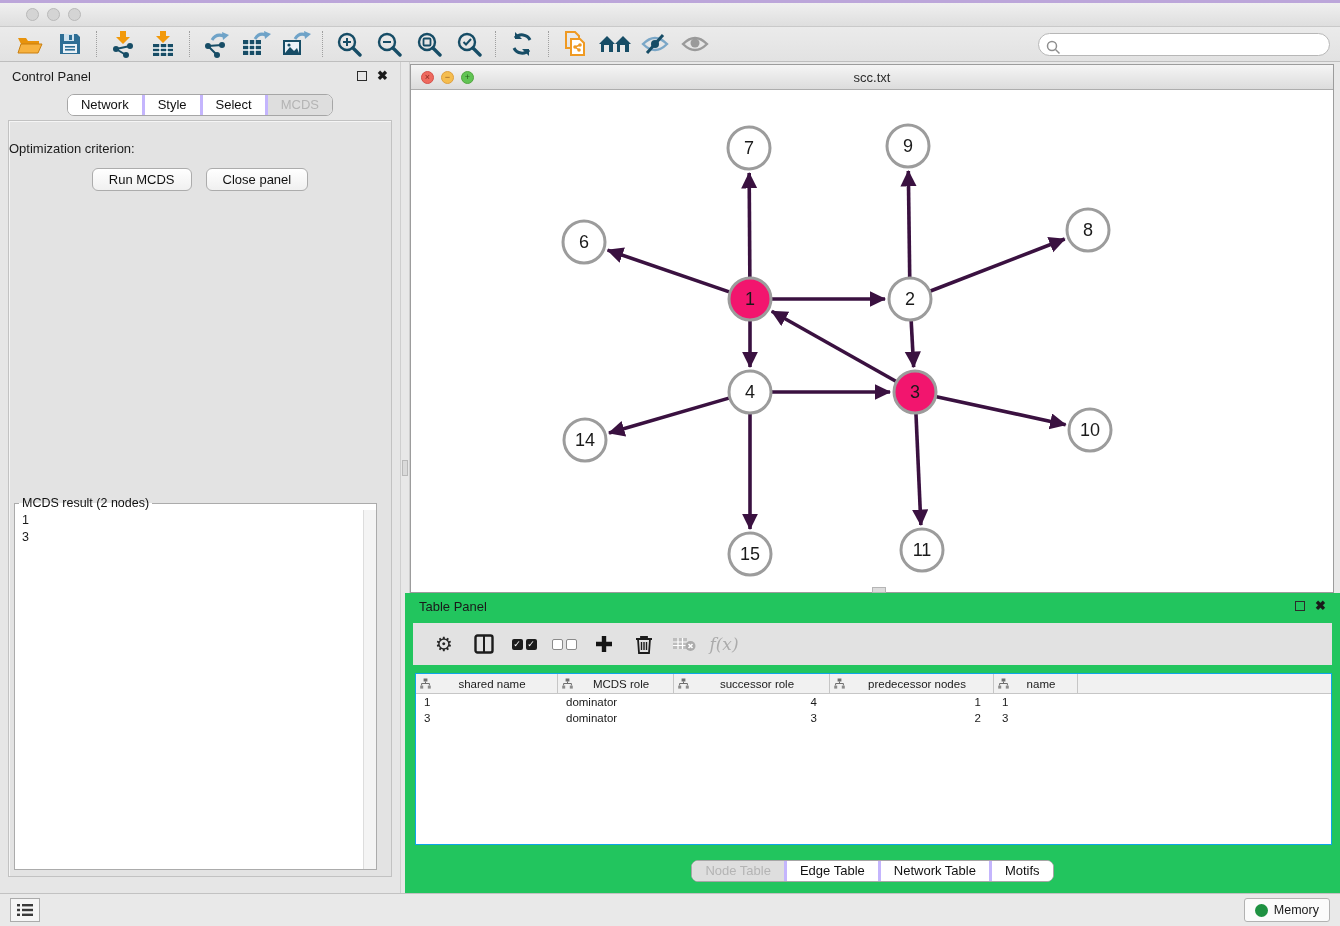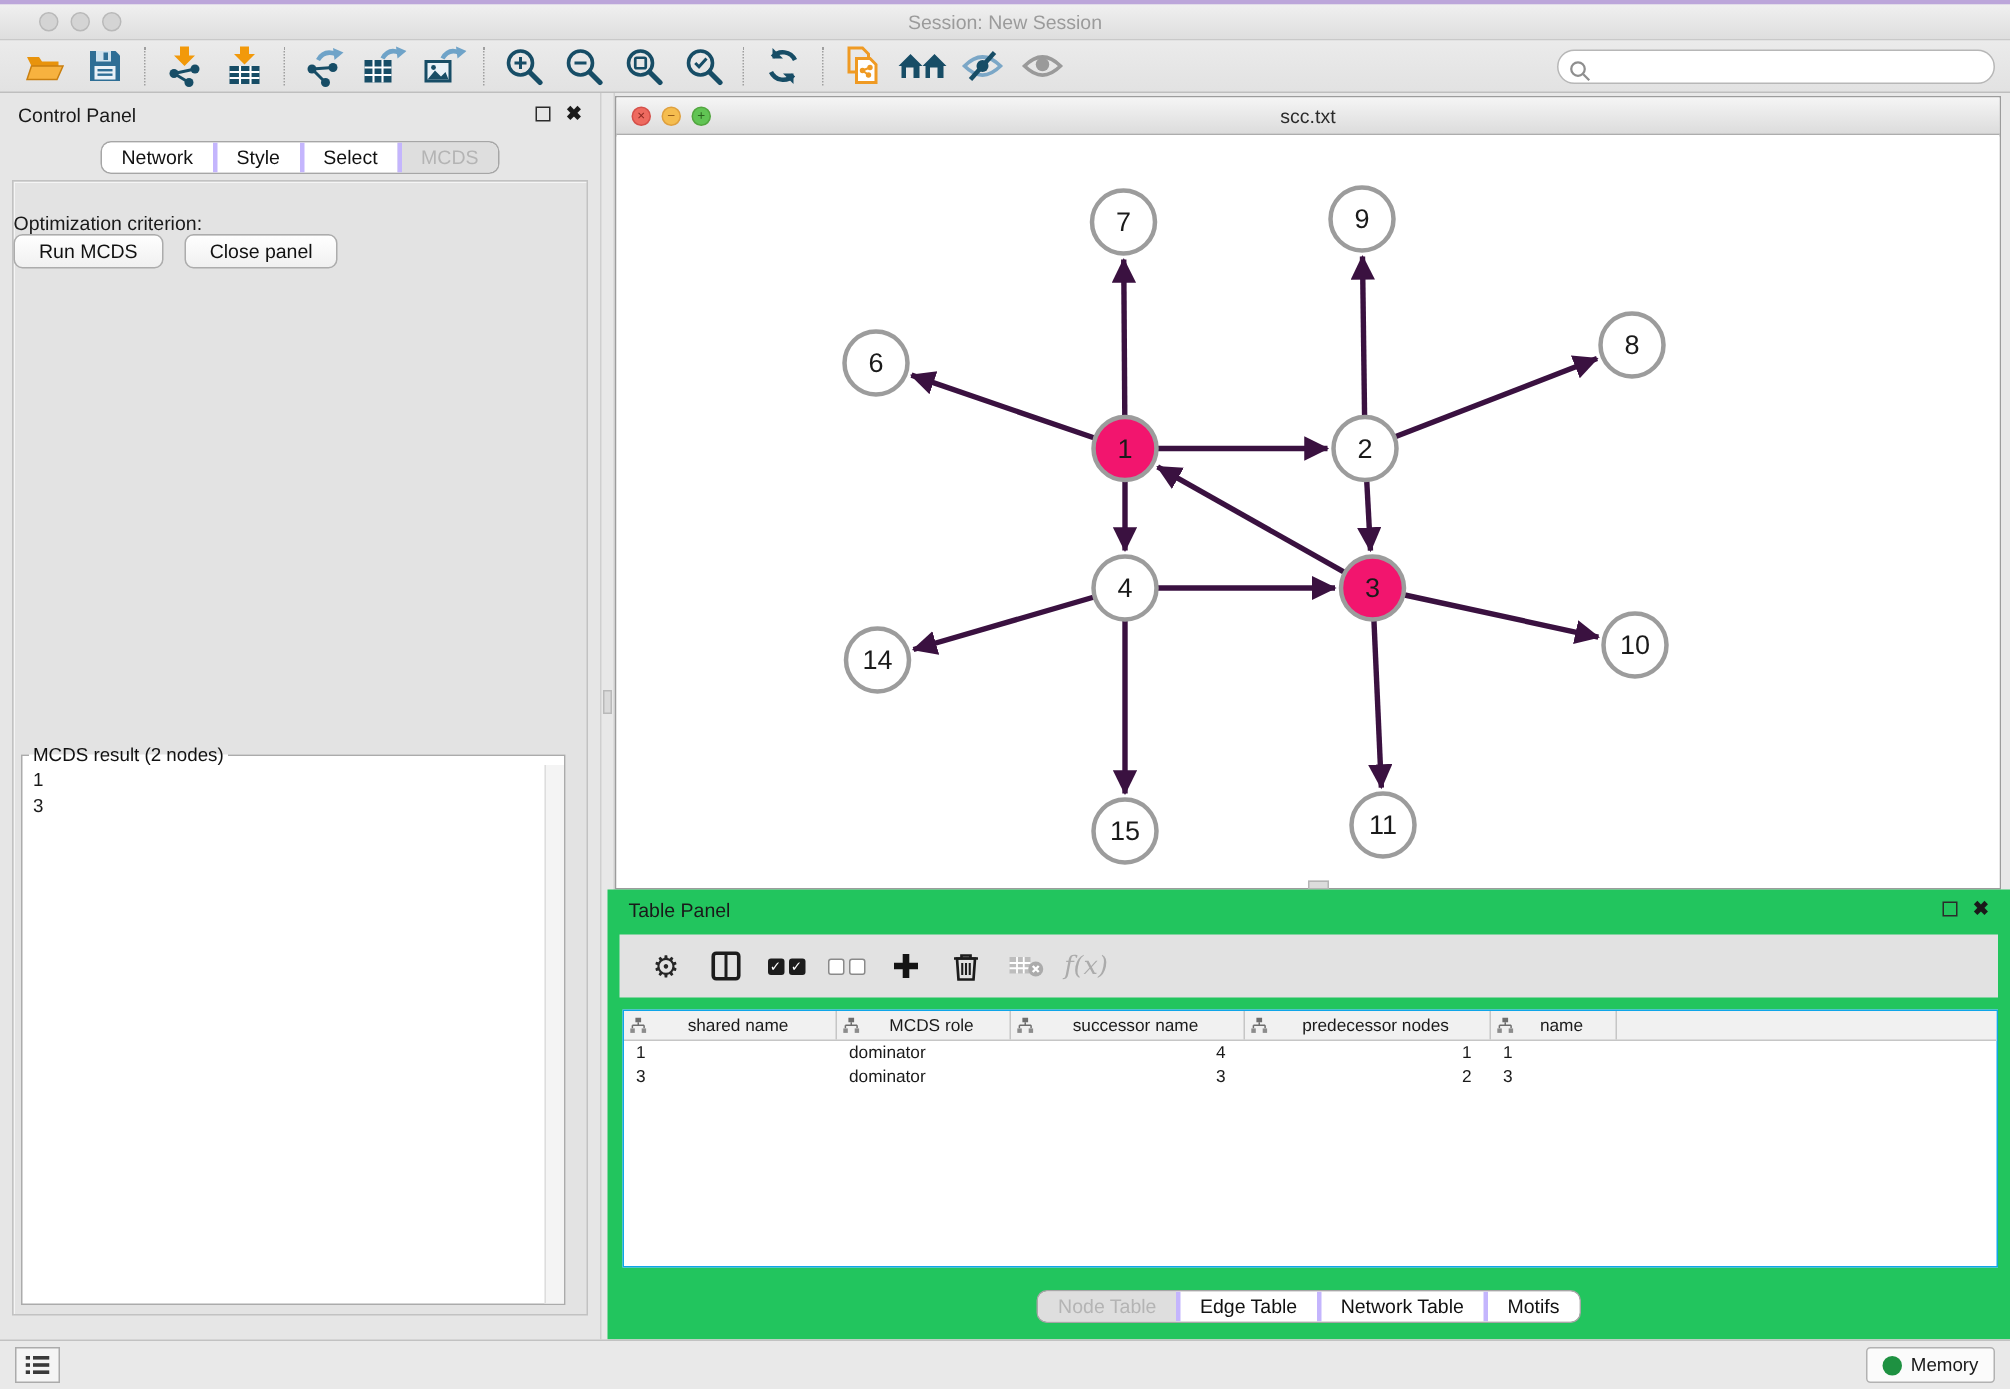--- a/index.html
+++ b/index.html
@@ -43,21 +43,21 @@
   .seg .tab:first-child { border-left:none; }
   .seg .tab.selected { background:#DEDEDE; color:#B4B4B4; }
   #cp-tabs-row { text-align:center; margin-top:4px; }
 
   #cp-content { position:absolute; top:58px; left:8px; right:8px; bottom:16px;
     background:#E3E3E3; border:1px solid #C2C2C2; box-shadow:inset 1px 1px 0 #F5F5F5; }
   #opt-label { text-align:left; margin-top:20px; font-size:13px; }
   #criterion-select { margin:12px 34px 0; height:24px; border:1px solid #ADADAD; border-radius:5px;
     background:linear-gradient(#FFF,#F4F4F4); display:flex; align-items:center; padding:0 6px 0 10px; font-size:13px; }
   #criterion-select .stepper { margin-left:auto; }
-  #cp-buttons { display:flex; gap:14px; }
+  #cp-buttons { display:flex; justify-content:center; gap:14px; margin-top:12px; }
   .mac-btn { height:23px; padding:0 16px; border:1px solid #ACACAC; border-radius:6px;
     background:linear-gradient(#FFFFFF,#F0F0F0); font-size:13px; font-family:"Liberation Sans", sans-serif; color:#111; }
 
   #result-box { position:absolute; left:5px; right:14px; bottom:6px; height:374px;
     border:1px solid #ABABAB; background:#FFF; margin:0; padding:0; }
   #result-box legend { font-size:12.5px; color:#111; margin-left:4px; padding:0 3px; }
   #result-inner { position:absolute; inset:0; }
   #result-list { position:absolute; top:0; left:0; right:13px; bottom:0; padding:2px 0 0 7px; font-size:12.5px; line-height:17px; }
   #result-scroll { position:absolute; top:0; right:0; bottom:0; width:13px; background:#F4F4F4; border-left:1px solid #DDD; }
 
@@ -115,21 +115,20 @@
 <body>
 
 <div id="desktop-strip"></div>
 
 <div id="titlebar">
   <div class="lights">
     <div class="light"></div>
     <div class="light"></div>
     <div class="light"></div>
   </div>
-  <div class="title">Session: New Session</div>
 </div>
 
 <div id="toolbar">
   <div class="tb-btn">
     <svg width="28" height="24" viewBox="0 0 28 24">
       <path d="M2 6 h8 l2 3 h11 v3 H5 z" fill="#E8930C"></path>
       <path d="M5 12 h21 l-4 9 H2 z" fill="#F7B23F" stroke="#C97F10"></path>
     </svg>
   </div>
   <div class="tb-btn">
@@ -440,21 +439,21 @@
             </svg>
             <span class="th-label">MCDS role</span>
           </div>
           <div class="th-cell" style="width: 156px;">
             <svg width="11" height="11" viewBox="0 0 11 11">
               <rect x="3.6" y="0.5" width="3.8" height="3" fill="#6E6E6E"></rect>
               <path d="M5.5 3.5 v2 M1.6 5.5 h7.8 M1.6 5.5 v2 M9.4 5.5 v2" stroke="#6E6E6E" fill="none"></path>
               <rect x="0.2" y="7.6" width="3" height="3" fill="#8C8C8C"></rect>
               <rect x="7.8" y="7.6" width="3" height="3" fill="#8C8C8C"></rect>
             </svg>
-            <span class="th-label">successor name</span>
+            <span class="th-label">successor role</span>
           </div>
           <div class="th-cell" style="width: 164px;">
             <svg width="11" height="11" viewBox="0 0 11 11">
               <rect x="3.6" y="0.5" width="3.8" height="3" fill="#6E6E6E"></rect>
               <path d="M5.5 3.5 v2 M1.6 5.5 h7.8 M1.6 5.5 v2 M9.4 5.5 v2" stroke="#6E6E6E" fill="none"></path>
               <rect x="0.2" y="7.6" width="3" height="3" fill="#8C8C8C"></rect>
               <rect x="7.8" y="7.6" width="3" height="3" fill="#8C8C8C"></rect>
             </svg>
             <span class="th-label">predecessor nodes</span>
           </div>

